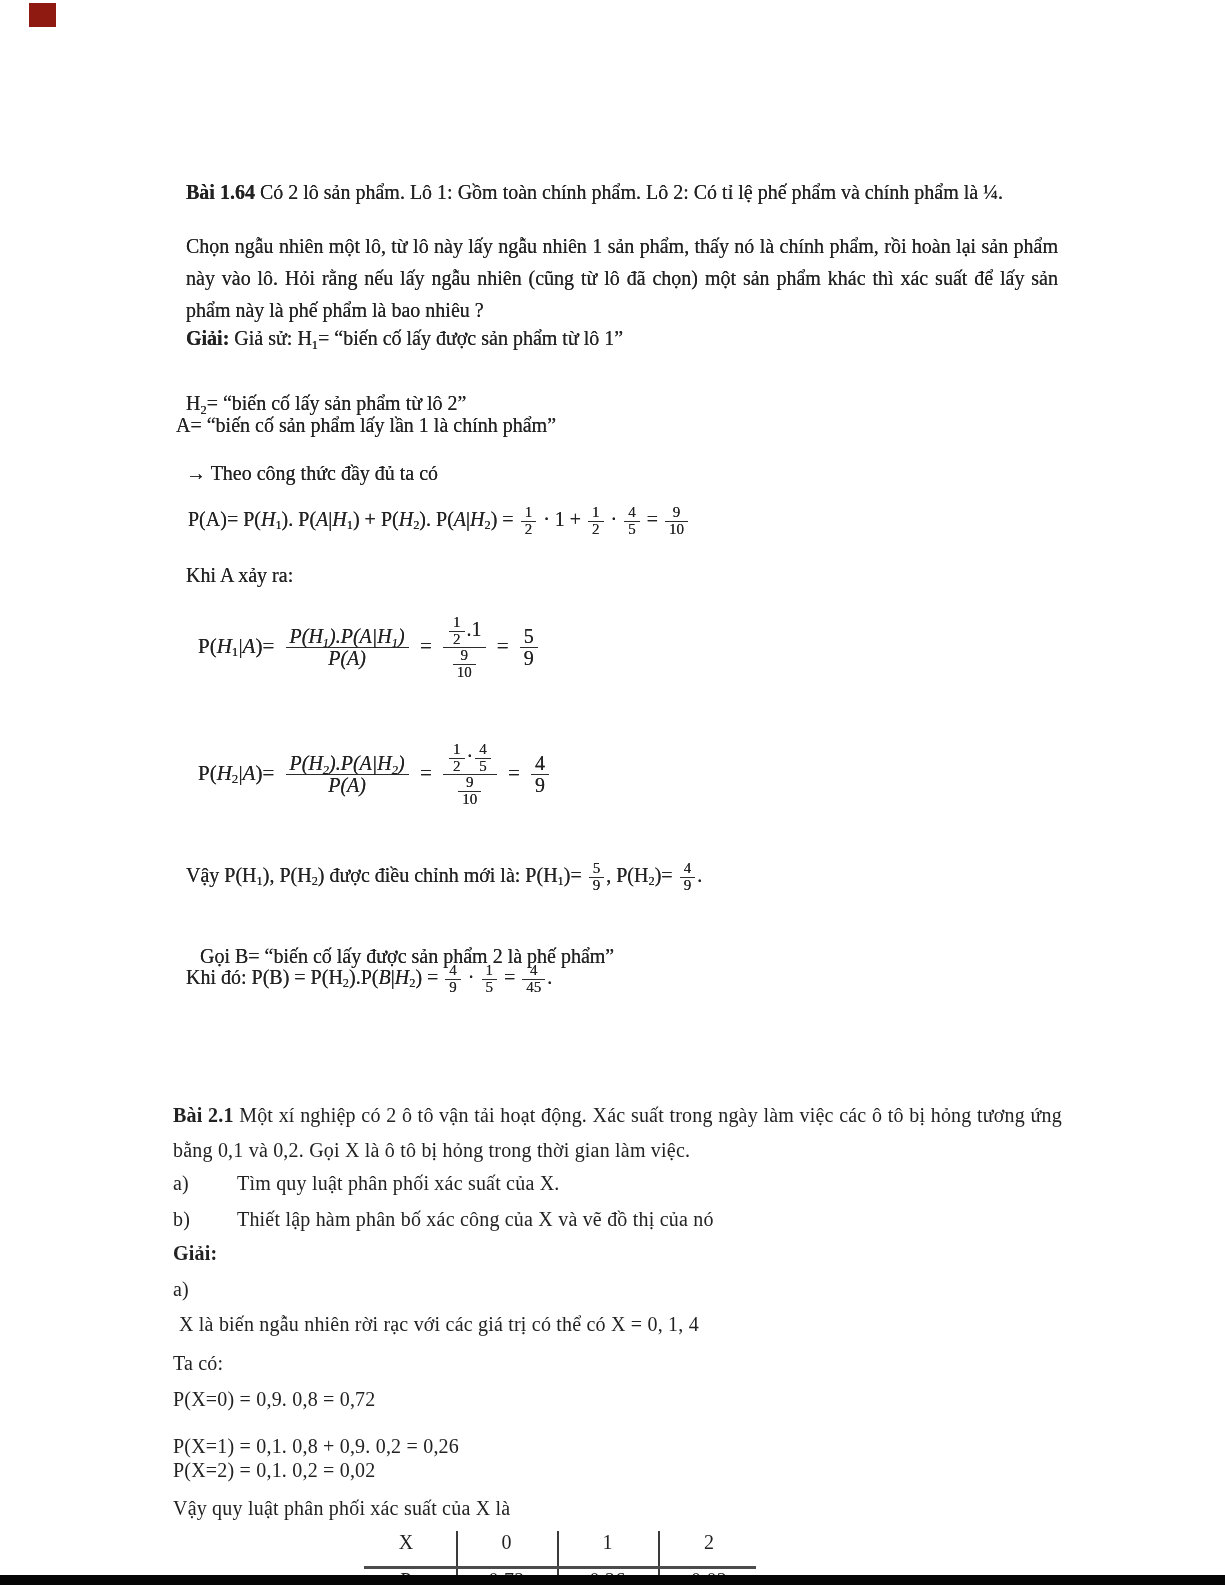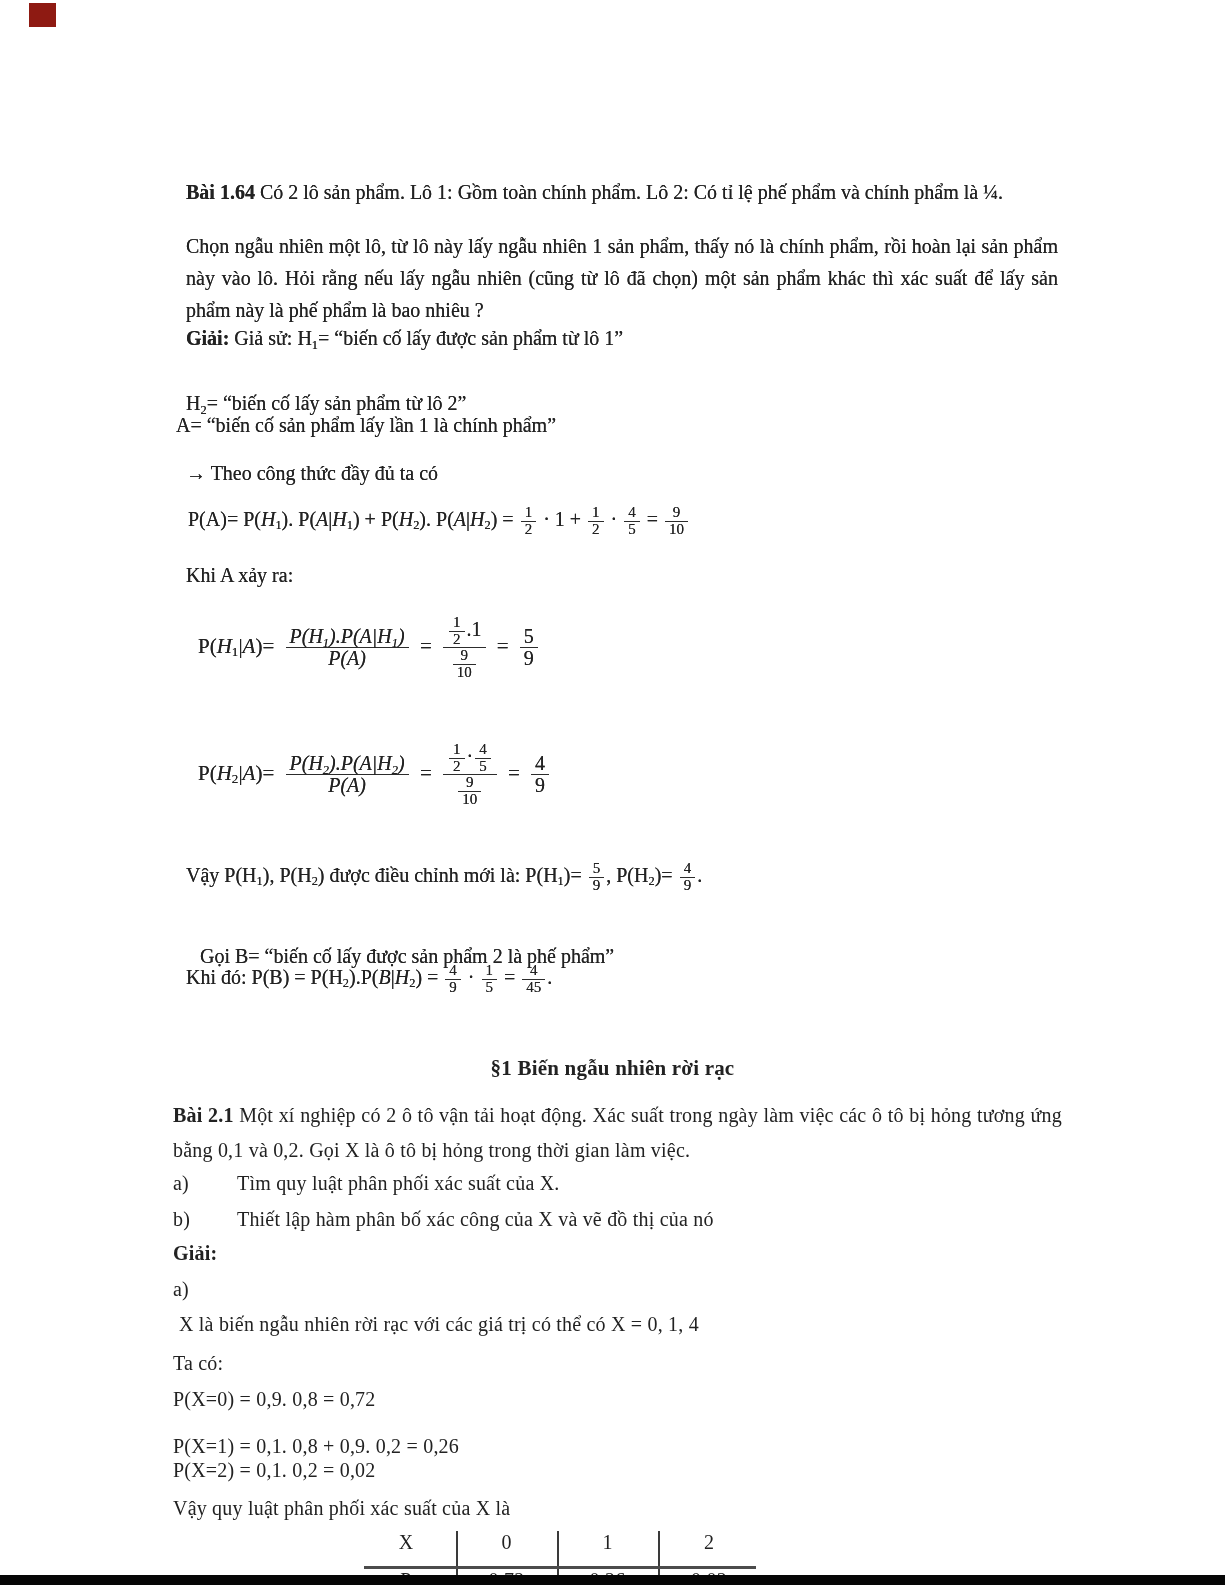--- a/index.html
+++ b/index.html
@@ -54,21 +54,20 @@
     <div class="blk dmath s1" style="top:615px;left:198px;">P(<i>H</i><sub>1</sub>|<i>A</i>)= <span class="frac big it"><span class="num">P(<i>H</i><sub>1</sub>).P(<i>A</i>|<i>H</i><sub>1</sub>)</span><span class="den">P(<i>A</i>)</span></span> = <span class="frac big"><span class="num"><span class="frac"><span class="num">1</span><span class="den">2</span></span>.1</span><span class="den"><span class="frac"><span class="num">9</span><span class="den">10</span></span></span></span> = <span class="frac big"><span class="num">5</span><span class="den">9</span></span></div>
 
     <div class="blk dmath s1" style="top:742px;left:198px;">P(<i>H</i><sub>2</sub>|<i>A</i>)= <span class="frac big it"><span class="num">P(<i>H</i><sub>2</sub>).P(<i>A</i>|<i>H</i><sub>2</sub>)</span><span class="den">P(<i>A</i>)</span></span> = <span class="frac big"><span class="num"><span class="frac"><span class="num">1</span><span class="den">2</span></span>·<span class="frac"><span class="num">4</span><span class="den">5</span></span></span><span class="den"><span class="frac"><span class="num">9</span><span class="den">10</span></span></span></span> = <span class="frac big"><span class="num">4</span><span class="den">9</span></span></div>
 
     <div class="blk s1" style="top:861px;left:186px;">Vậy P(H<sub>1</sub>), P(H<sub>2</sub>) được điều chỉnh mới là: P(H<sub>1</sub>)= <span class="frac"><span class="num">5</span><span class="den">9</span></span>, P(H<sub>2</sub>)= <span class="frac"><span class="num">4</span><span class="den">9</span></span>.</div>
 
     <div class="blk s1" style="top:920px;left:200px;margin-top:23px;">Gọi B= “biến cố lấy được sản phẩm 2 là phế phẩm”</div>
 
     <div class="blk s1" style="top:963px;left:186px;">Khi đó: P(B) = P(H<sub>2</sub>).P(<i>B</i>|<i>H</i><sub>2</sub>) = <span class="frac"><span class="num">4</span><span class="den">9</span></span> · <span class="frac"><span class="num">1</span><span class="den">5</span></span> = <span class="frac"><span class="num">4</span><span class="den">45</span></span>.</div>
 
-    <div class="blk heading s2" style="top:1055px;">§1 Biến ngẫu nhiên rời rạc</div>
 
     <div class="blk wrap j s2" style="top:1098px;left:173px;width:889px;line-height:35px;"><b>Bài 2.1</b><span> Một xí nghiệp có 2 ô tô vận tải hoạt động. Xác suất trong ngày làm việc các ô tô bị hỏng tương ứng bằng 0,1 và 0,2. Gọi X là ô tô bị hỏng trong thời gian làm việc.</span></div>
 
     <div class="blk item s2" style="top:1170px;left:173px;">
         <span class="lbl">a)</span>
         <span>Tìm quy luật phân phối xác suất của X.</span>
       </div>
 
     <div class="blk item s2" style="top:1206px;left:173px;">
         <span class="lbl">b)</span>

